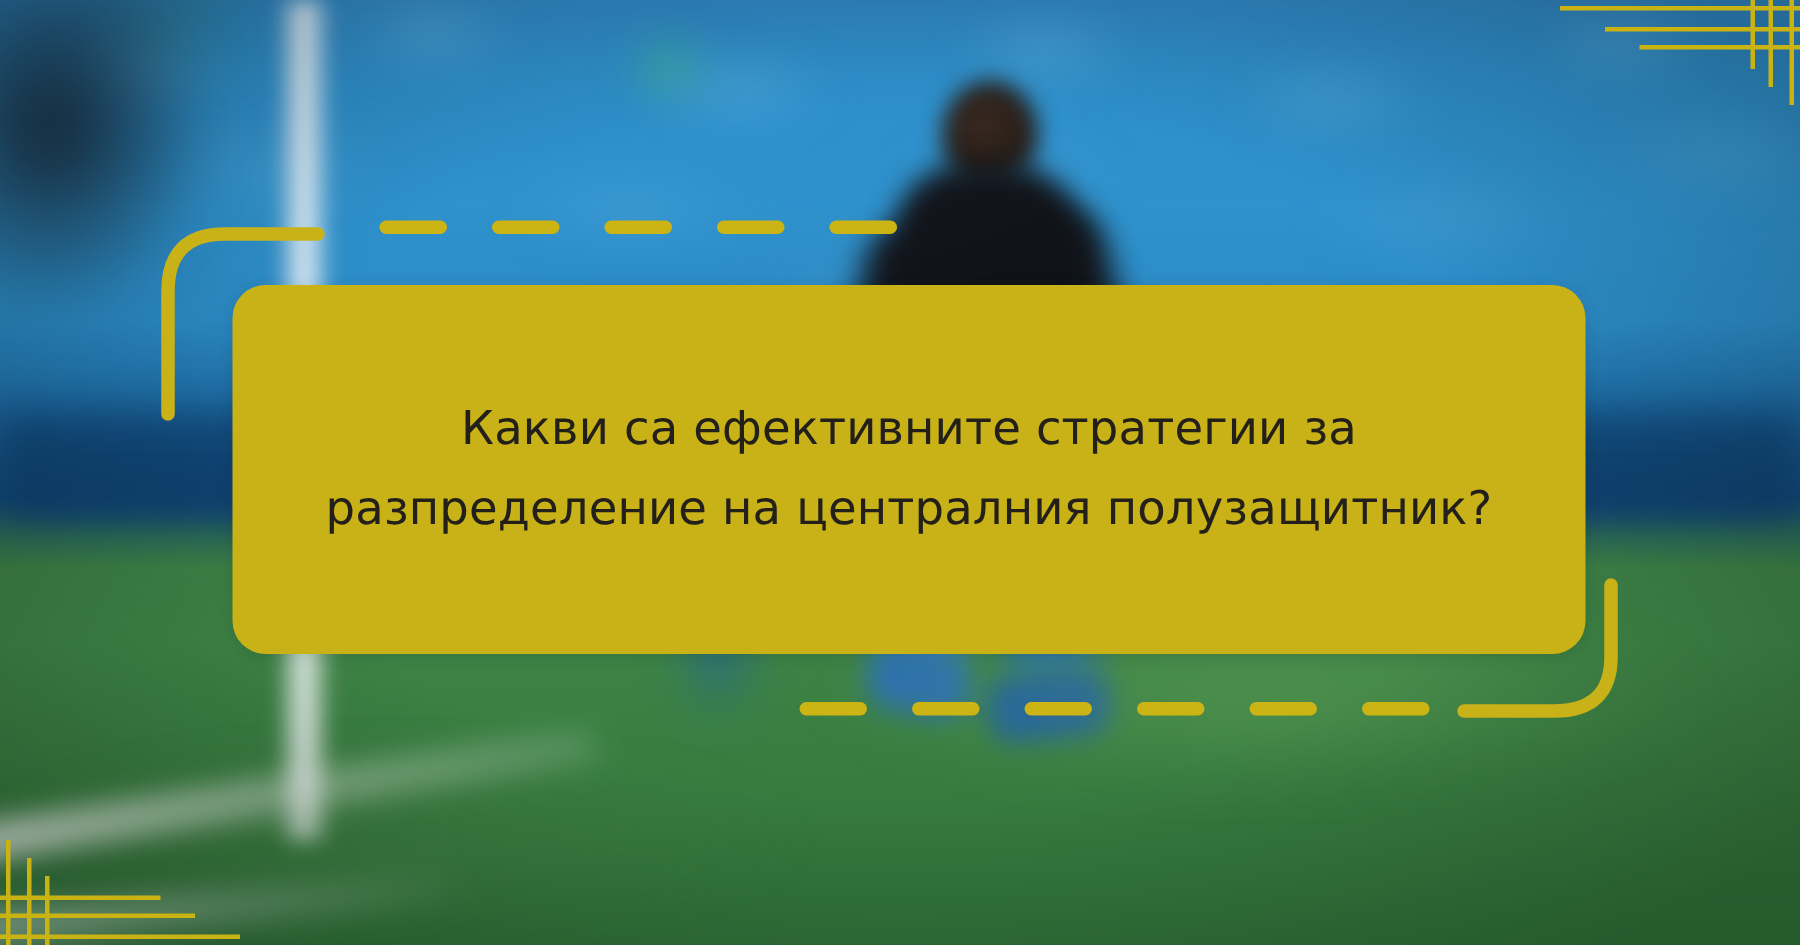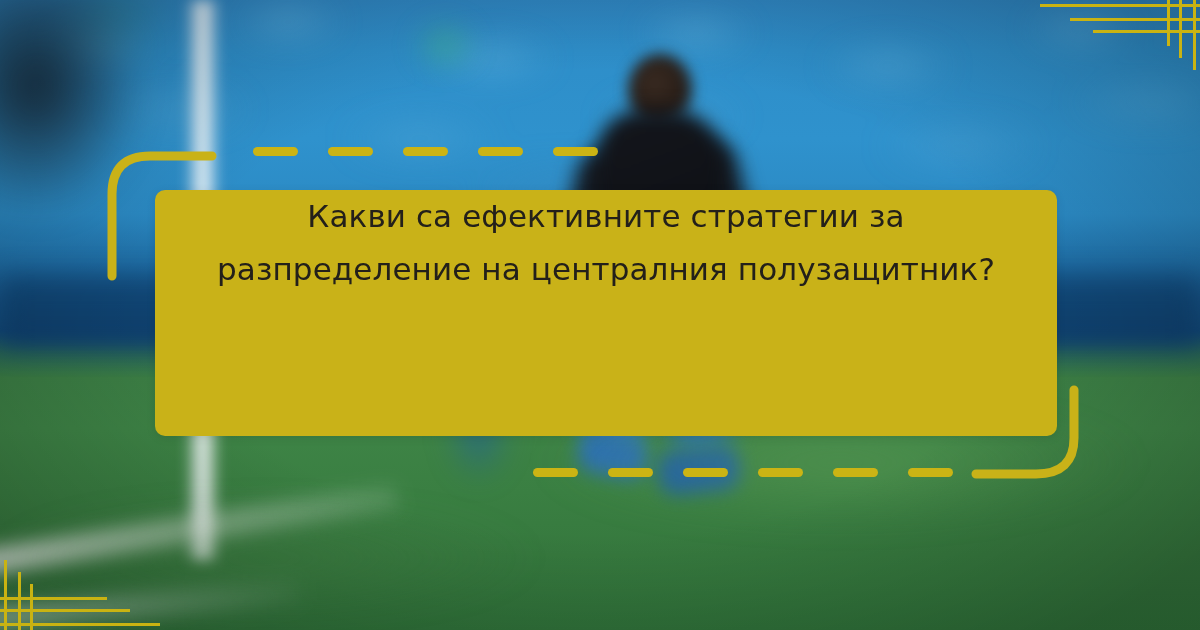--- a/index.html
+++ b/index.html
@@ -196,23 +196,24 @@
   .bracket svg { display: block; overflow: visible; }
 
   
   .card {
     position: absolute;
     left: 155px;
     top: 190px;
     width: 902px;
     height: 246px;
     background: #c9b218;
-    border-radius: 10px;
+    border-radius: 22px;
     box-shadow: 0 2px 10px rgba(0,0,0,0.10);
     display: flex;
+    align-items: center;
     justify-content: center;
     padding: 0 42px;
     box-sizing: border-box;
   }
   .card-text {
     margin: 0;
     color: #23201a;
     font-size: 31px;
     line-height: 1.72;
     font-weight: 400;

